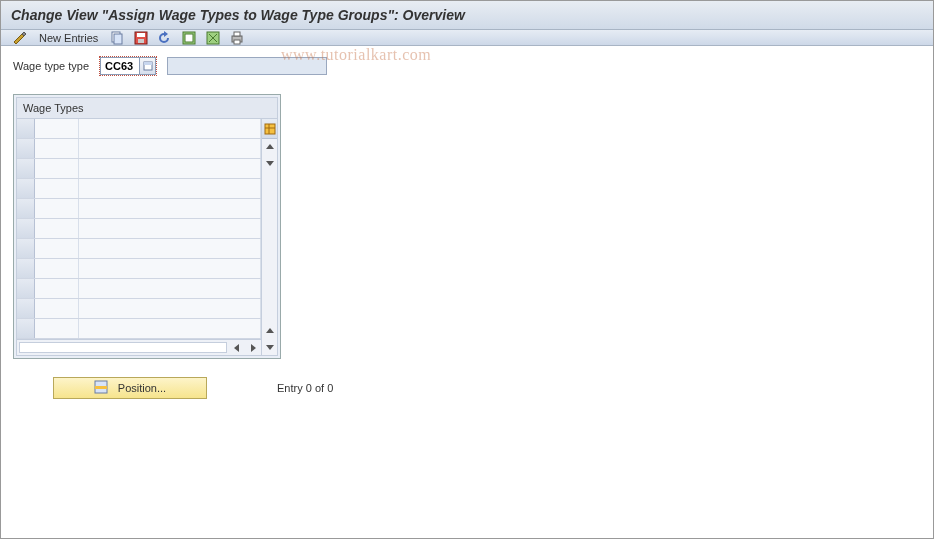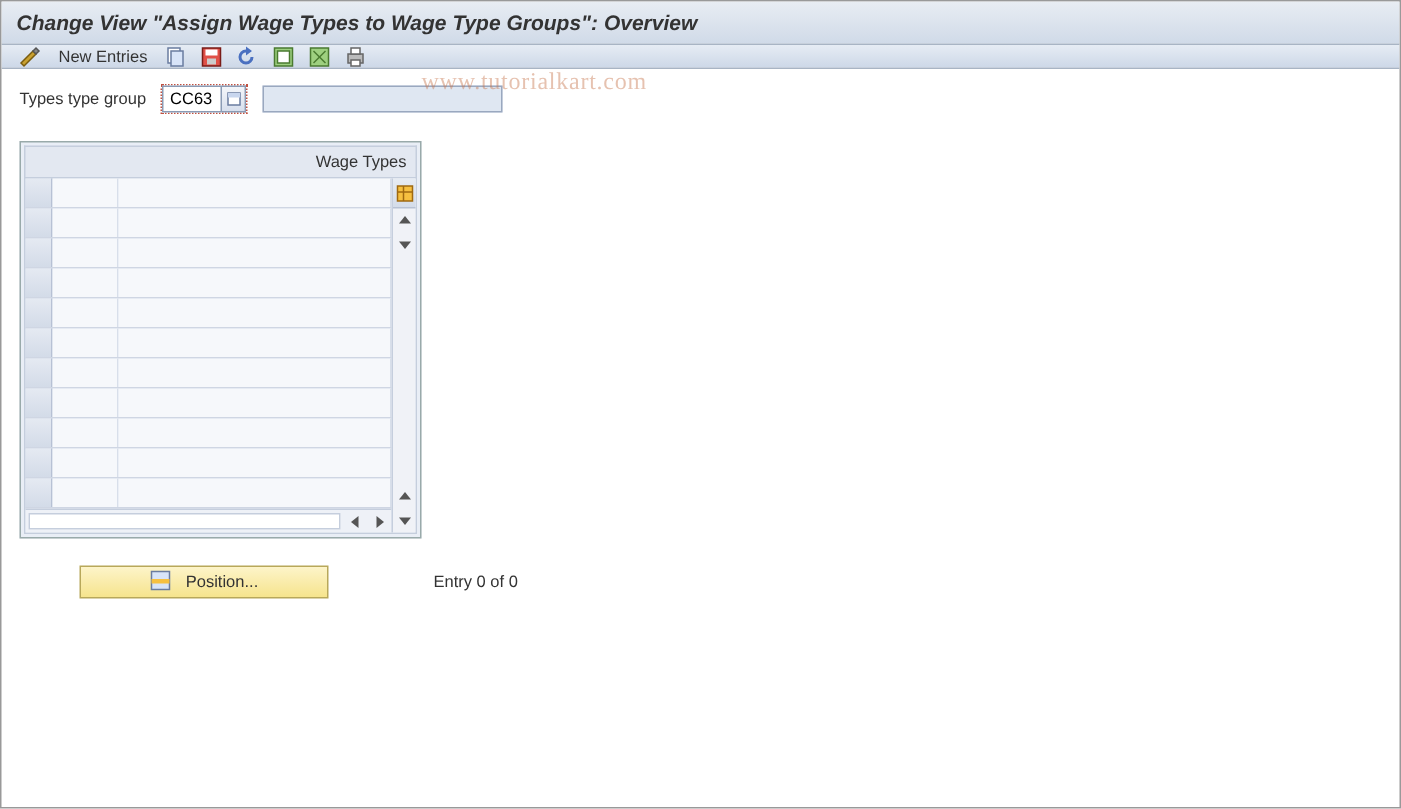--- a/index.html
+++ b/index.html
@@ -61,20 +61,21 @@
     border: 1px dotted #c05040;
     padding: 0;
   }
   .wtg-input {
     border: 1px solid #8a9bb5;
     background: #fff;
     font-size: 11px;
     padding: 2px 4px;
     width: 40px;
     height: 18px;
+    font-weight: bold;
   }
   .f4-btn {
     width: 16px; height: 18px;
     border: 1px solid #8a9bb5; border-left: none;
     background: linear-gradient(#f4f6fa,#d7dfed);
     cursor: pointer;
     display: flex; align-items: center; justify-content: center;
   }
   .wtg-desc {
     border: 1px solid #9aa8bf;
@@ -90,21 +91,20 @@
     background: #e9eef6;
     padding: 2px;
   }
   .table-title {
     padding: 4px 6px;
     font-size: 11px;
     color: #333;
     background: #e3e8f1;
     border: 1px solid #c5cedd;
     border-bottom: none;
-    text-align: right;
   }
   .grid {
     display: flex;
     border: 1px solid #c5cedd;
     background: #dfe6f1;
   }
   .grid-body { flex: 1; }
   .grid-head {
     display: flex;
     background: linear-gradient(#e7ecf3,#d4dce9);
@@ -139,21 +139,21 @@
     border-top:1px solid #c5cedd;
   }
   .hscroll .track { flex:1; background:#fff; border:1px solid #c5cedd; margin:2px;}
   .hscroll .arrow-btn { width:16px; }
 
   .footer-row {
     display:flex; align-items:center; gap: 70px;
     margin: 18px 0 0 52px;
   }
   .pos-btn {
-    width: 166px; height: 22px;
+    width: 154px; height: 22px;
     background: linear-gradient(#fdf4c9,#f6e48d);
     border:1px solid #b8a85a;
     display:flex; align-items:center; justify-content:center;
     gap:8px; cursor:pointer;
     font-size:11px; color:#333;
   }
   .pos-btn .ico { width:16px;height:16px; }
   .entry-txt { font-size:11px; color:#333; }
 
   svg { display:block; }
@@ -208,21 +208,21 @@
     <svg width="16" height="16">
         <rect x="3" y="6" width="10" height="6" fill="#bbb" stroke="#666"></rect>
         <rect x="5" y="2" width="6" height="4" fill="#fff" stroke="#666"></rect>
         <rect x="5" y="10" width="6" height="4" fill="#fff" stroke="#666"></rect>
       </svg>
   </span>
   <div class="watermark">www.tutorialkart.com</div>
 </div>
 
 <div class="form-row">
-  <span class="form-label">Types type group</span>
+  <span class="form-label">Wage type type</span>
   <span class="wtg-field">
     <input class="wtg-input" value="CC63" style="">
     <span class="f4-btn">
       <svg width="10" height="10">
           <rect x="1" y="1" width="8" height="8" fill="#fff" stroke="#6a7ca0"></rect>
           <rect x="1" y="1" width="8" height="3" fill="#c8d6ee"></rect>
         </svg>
     </span>
   </span>
   <span class="wtg-desc"></span>

